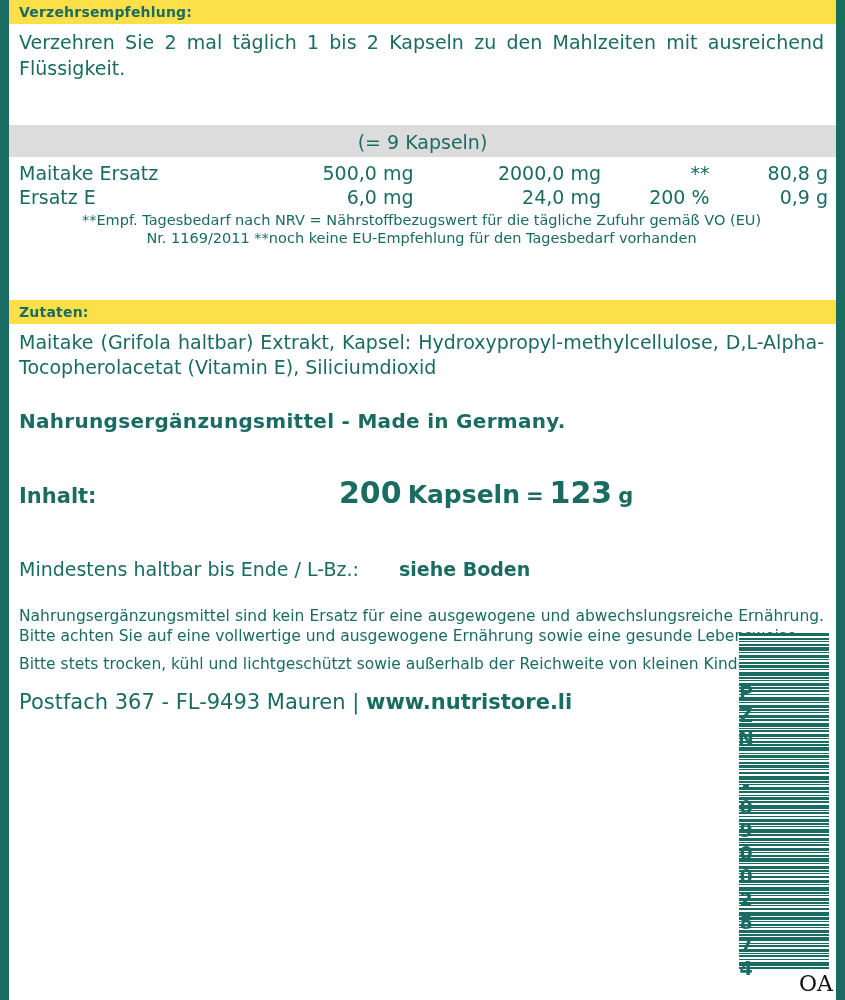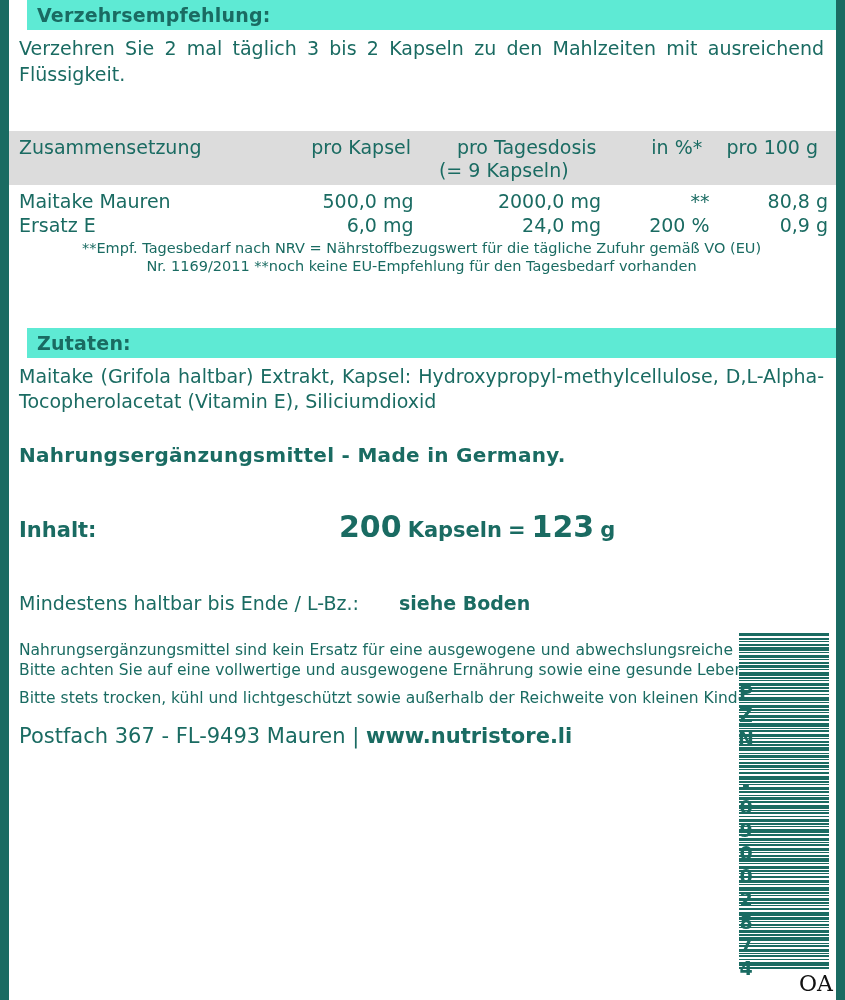--- a/index.html
+++ b/index.html
@@ -34,27 +34,26 @@
   .content {
     position: absolute;
     left: 9px;
     top: 0;
     width: 827px;
     height: 1000px;
   }
 
   
   .band {
-    background: #5eead4;
+    background: #fde047;
     padding: 4px 0 4px 10px;
     font-weight: bold;
-    font-size: 19px;
+    font-size: 14px;
     letter-spacing: 0.2px;
     color: #1a6b62;
-    margin-left: 18px;
   }
 
   .para {
     font-size: 19px;
     line-height: 1.35;
     padding: 6px 12px 0 10px;
     text-align: justify;
     color: #1a6b62;
   }
   .para.nojust { text-align: left; }
@@ -140,21 +139,21 @@
     font-weight: bold;
     font-size: 21px;
     width: 320px;
   }
   .inhalt-num {
     font-weight: bold;
     font-size: 30px;
   }
   .inhalt-unit {
     font-weight: bold;
-    font-size: 21px;
+    font-size: 25px;
     margin: 0 6px 0 6px;
   }
   .inhalt-eq {
     font-weight: bold;
     font-size: 21px;
     margin-right: 6px;
   }
   .inhalt-g {
     font-weight: bold;
     font-size: 21px;
@@ -242,51 +241,44 @@
 <body>
 
 <div class="label-root">
 
   <div class="side-bar left"></div>
   <div class="side-bar right"></div>
 
   <div class="content">
 
     <div class="band">Verzehrsempfehlung:</div>
-    <div class="para">Verzehren Sie 2 mal täglich 3 bis 2 Kapseln zu den Mahlzeiten mit ausreichend Flüssigkeit.</div>
+    <div class="para">Verzehren Sie 2 mal täglich 1 bis 2 Kapseln zu den Mahlzeiten mit ausreichend Flüssigkeit.</div>
     <div class="spacer-18"></div>
 
     <div class="spacer-26"></div>
 
     <div class="comp-band">
       <table class="comp">
         <tbody>
-            <tr>
-          <td class="comp-head-name">Zusammensetzung</td>
-          <td class="comp-head-c1">pro Kapsel</td>
-          <td class="comp-head-c2">pro Tagesdosis</td>
-          <td class="comp-head-c3">in %*</td>
-          <td class="comp-head-c4">pro 100 g</td>
-        </tr>
         <tr>
           <td></td>
           <td></td>
           <td class="comp-sub">(= 9 Kapseln)</td>
           <td></td>
           <td></td>
         </tr>
       </tbody>
         </table>
     </div>
 
     <div class="rows">
       <table class="comprows">
         <tbody>
             <tr>
-          <td class="r-name">Maitake Mauren</td>
+          <td class="r-name">Maitake Ersatz</td>
           <td class="r-c1">500,0 mg</td>
           <td class="r-c2">2000,0 mg</td>
           <td class="r-c3">**</td>
           <td class="r-c4">80,8 g</td>
         </tr>
         <tr>
           <td class="r-name">Ersatz E</td>
           <td class="r-c1">6,0 mg</td>
           <td class="r-c2">24,0 mg</td>
           <td class="r-c3">200 %</td>

